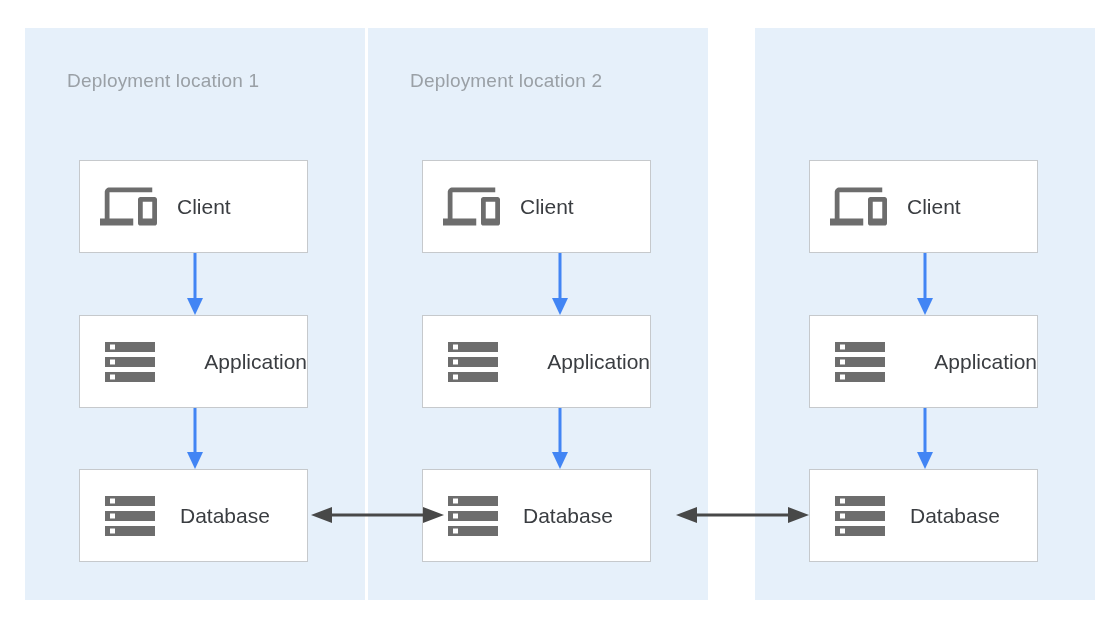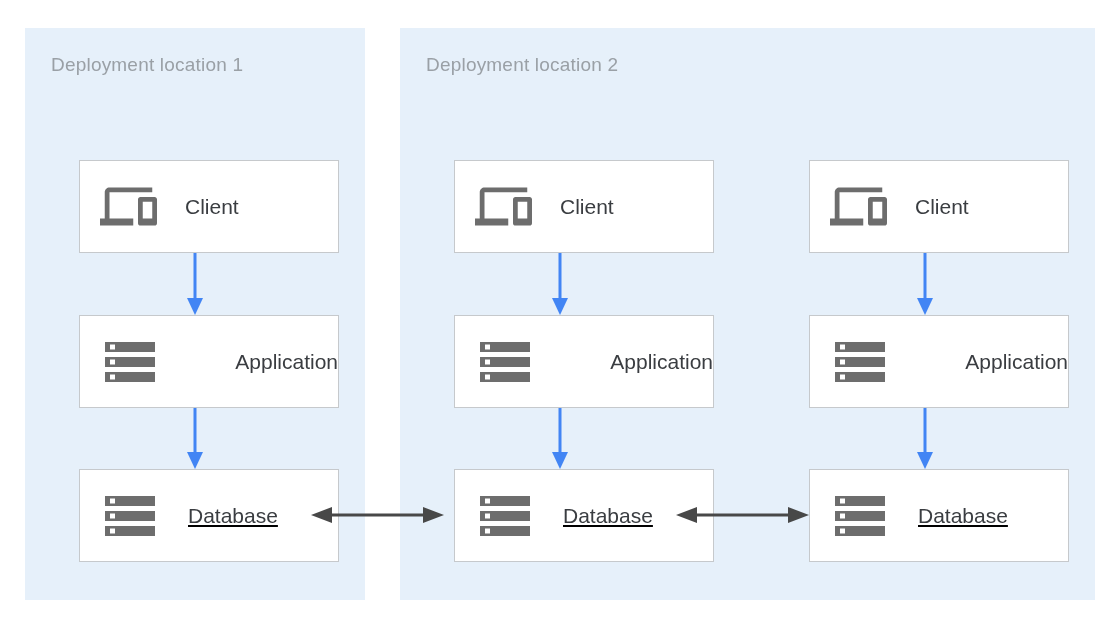--- a/index.html
+++ b/index.html
@@ -12,49 +12,49 @@
     overflow: hidden;
   }
   .panel {
     position: absolute;
     top: 28px;
     width: 340px;
     height: 572px;
     background: var(--panel-bg, #e6f0fa);
   }
   .panel-1 { left: 25px; }
-  .panel-2 { left: 400px; padding-left: 29px; }
+  .panel-2 { left: 368px; }
   .panel-3 { left: 755px; }
   .panel-title {
     position: absolute;
     top: 26px;
     left: 26px;
-    margin: 0;
+    margin: 16px;
     font-size: 19px;
     font-weight: 400;
     color: var(--title-text, #9aa0a6);
     letter-spacing: 0.2px;
     white-space: nowrap;
   }
   .node {
     position: absolute;
     left: 54px;
-    width: 260px;
+    width: 229px;
     height: 93px;
     box-sizing: border-box;
     background: var(--box-bg, #ffffff);
     border: 1px solid var(--box-border, #c6c9cc);
     display: flex;
     align-items: center;
     padding-left: 20px;
-    gap: 28px;
+    gap: 20px;
   }
   .node-client      { top: 132px; }
   .node-application { top: 287px; justify-content: space-between; }
-  .node-database    { top: 441px; text-decoration: underline; }
+  .node-database    { top: 441px; }
   .icon { display: flex; flex: 0 0 auto; }
   .icon svg { fill: var(--icon, #6d6d6d); }
   .icon-devices svg { width: 57px; height: 57px; }
   .icon-storage svg { width: 60px; height: 60px; }
   .node-label {
     font-size: 21px;
     color: var(--label-text, #3a3d41);
     white-space: nowrap;
   }
   #arrows {

